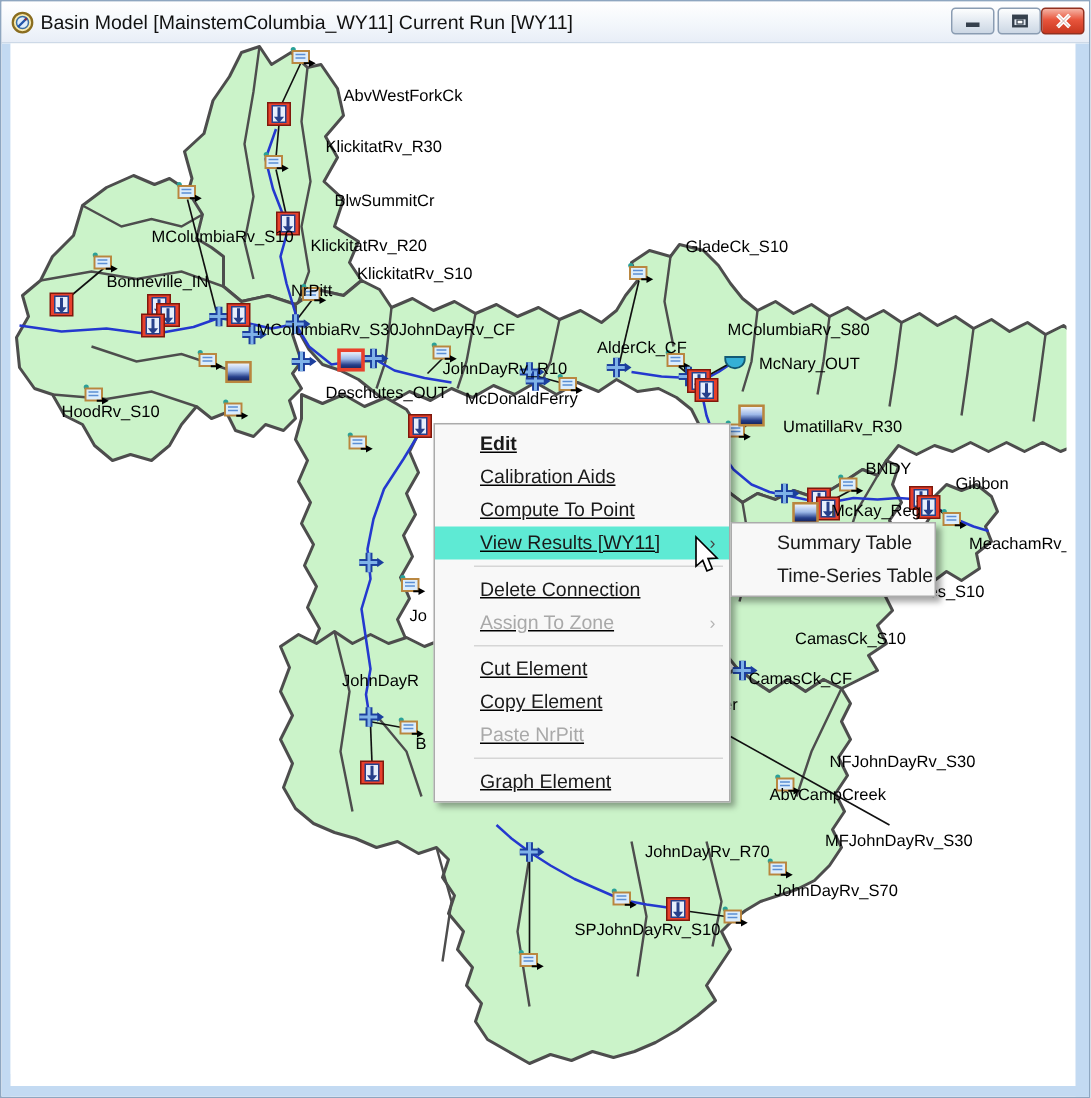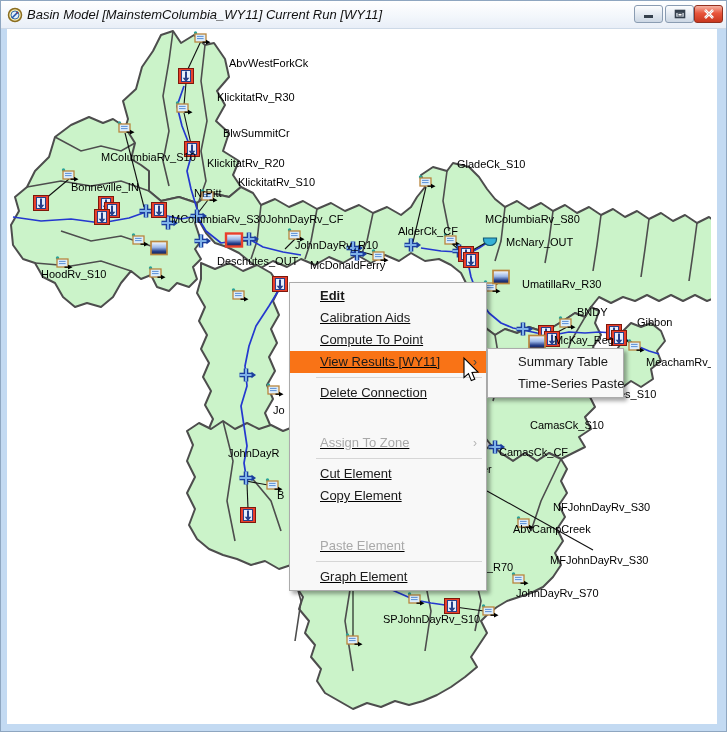--- a/index.html
+++ b/index.html
@@ -10,21 +10,20 @@
   }
   .titlebar{
     position:absolute;left:0;top:0;width:100%;height:28px;
     background:linear-gradient(#ffffff,#f2f6fb 60%,#e8eef7);
     border-bottom:1px solid #cdd9e7;box-sizing:border-box;
   }
   .title-icon{position:absolute;left:6px;top:6px;width:16px;height:16px;}
   .title-text{
     position:absolute;left:26px;top:0;line-height:27px;font-size:13px;color:#111;
     white-space:nowrap;
-    font-style:italic;
   }
   .winbtn{
     position:absolute;top:4px;width:29px;height:18px;border-radius:3px;
     border:1px solid #8a9cb2;box-sizing:border-box;
     background:linear-gradient(#fdfefe,#e6ecf3 45%,#ccd7e4);
     display:flex;align-items:center;justify-content:center;padding:0;cursor:default;
   }
   .winbtn.close{
     border-color:#92301f;
     background:linear-gradient(#f5b3a4,#e8553c 45%,#c8371f);
@@ -43,22 +42,22 @@
     box-shadow:3px 3px 4px rgba(0,0,0,0.35);box-sizing:border-box;
     padding:2px 0;z-index:20;
   }
   #context-menu{left:288px;top:281px;width:198px;text-decoration:underline;}
   #view-results-submenu{left:486px;top:347px;width:137px;z-index:21;}
   .menu-item{
     height:22px;line-height:22px;padding:0 10px 0 30px;font-size:13px;color:#1a1a1a;
     position:relative;white-space:nowrap;cursor:default;
   }
   .menu-item.bold{font-weight:bold;}
-  .menu-item.disabled{color:#a9a9a9;margin-top:28px;}
-  .menu-item.highlight{background:#f97316;}
+  .menu-item.disabled{color:#a9a9a9;}
+  .menu-item.highlight{background:#5eead4;}
   .menu-item .sub-arrow{
     position:absolute;right:9px;top:0;font-size:12px;color:#444;
   }
   .menu-item.disabled .sub-arrow{color:#b5b5b5;}
   .menu-sep{height:1px;background:#d6d6d6;margin:4px 4px 4px 26px;}
   .cursor-layer{position:absolute;left:0;top:0;z-index:40;pointer-events:none;}
 </style>
 </head>
 <body>
 
@@ -316,27 +315,27 @@
       <div class="menu-item bold">Edit</div>
       <div class="menu-item">Calibration Aids</div>
       <div class="menu-item">Compute To Point</div>
       <div class="menu-item highlight">View Results [WY11]<span class="sub-arrow">›</span></div>
       <div class="menu-sep"></div>
       <div class="menu-item">Delete Connection</div>
       <div class="menu-item disabled">Assign To Zone<span class="sub-arrow">›</span></div>
       <div class="menu-sep"></div>
       <div class="menu-item">Cut Element</div>
       <div class="menu-item">Copy Element</div>
-      <div class="menu-item disabled">Paste Element</div>
+      <div class="menu-item disabled">Paste NrPitt</div>
       <div class="menu-sep"></div>
       <div class="menu-item">Graph Element</div>
     </div>
 
   <div class="menu" id="view-results-submenu">
       <div class="menu-item">Summary Table</div>
-      <div class="menu-item">Time-Series Paste</div>
+      <div class="menu-item">Time-Series Table</div>
     </div>
 
   <svg class="cursor-layer" width="727" height="732">
     <path d="M463,357 L463,376.5 L467.5,372.6 L470.3,379.6 L473.8,378.2 L471,371.4 L477,371 Z" fill="#ffffff" stroke="#000000" stroke-width="1.1"></path>
   </svg>
 
 </div>
 
 </body></html>

